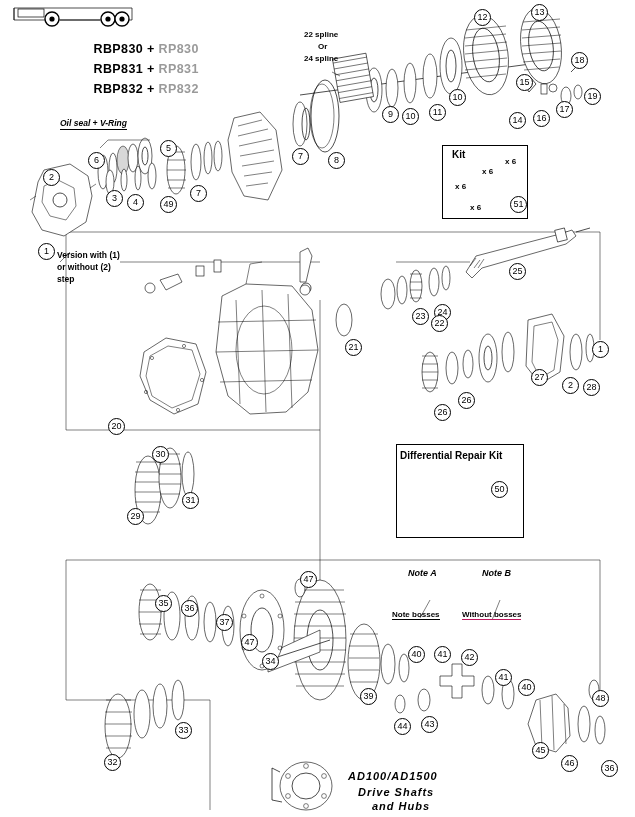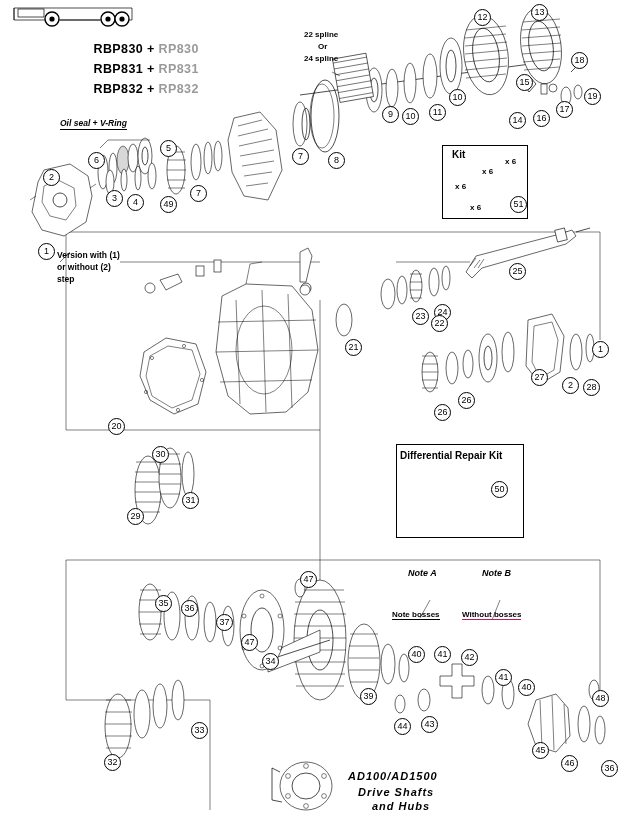--- a/index.html
+++ b/index.html
@@ -502,17 +502,17 @@
       <div class="bubble" style="left: 461px; top: 649px;">42</div>
       <div class="bubble" style="left: 495px; top: 669px;">41</div>
       <div class="bubble" style="left: 518px; top: 679px;">40</div>
       <div class="bubble" style="left: 592px; top: 690px;">48</div>
       <div class="bubble" style="left: 360px; top: 688px;">39</div>
       <div class="bubble" style="left: 394px; top: 718px;">44</div>
       <div class="bubble" style="left: 421px; top: 716px;">43</div>
       <div class="bubble" style="left: 532px; top: 742px;">45</div>
       <div class="bubble" style="left: 561px; top: 755px;">46</div>
       <div class="bubble" style="left: 601px; top: 760px;">36</div>
-      <div class="bubble" style="left: 191px; top: 722px;">33</div>
+      <div class="bubble" style="left: 175px; top: 722px;">33</div>
       <div class="bubble" style="left: 104px; top: 754px;">32</div>
     </div>
 
 </div>
 
 </body></html>

